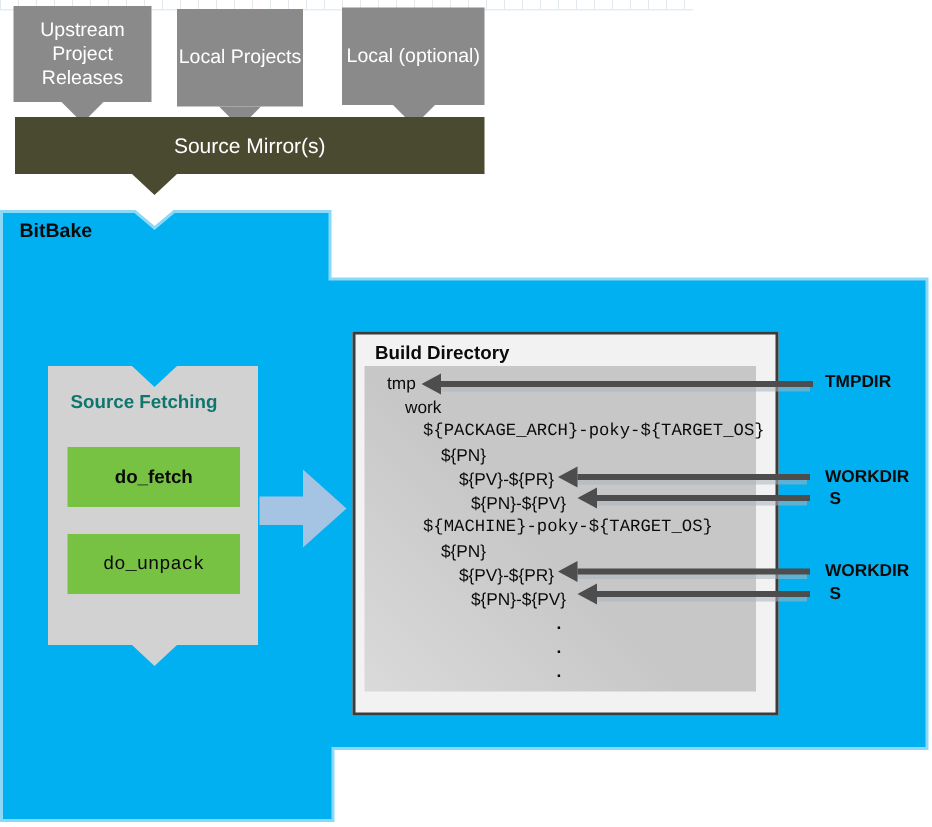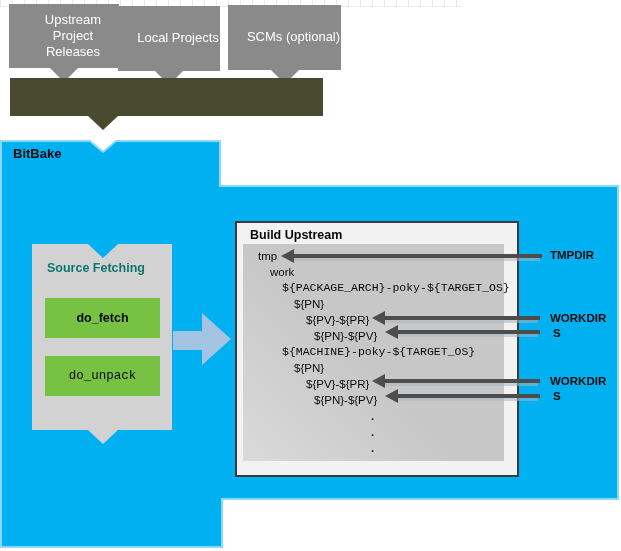--- a/index.html
+++ b/index.html
@@ -7,21 +7,21 @@
     position:relative;width:621px;height:551px;background:#ffffff;
     font-family:"Liberation Sans",sans-serif;overflow:hidden;color:#111;
   }
   
   .gridticks{position:absolute;left:0;top:0;width:462px;height:6px;
     background:repeating-linear-gradient(90deg,#e2e9ee 0 1px,transparent 1px 12px);
     border-bottom:1px solid #e6edf1;}
   
   .srcbox{position:absolute;background:#8a8a8a;color:#fff;display:flex;
     align-items:center;justify-content:center;text-align:center;
-    font-size:13px;line-height:1.25;padding-left:18px;}
+    font-size:13px;line-height:1.25;}
   .srcbox .tail{position:absolute;top:100%;left:50%;margin-left:-14px;width:0;height:0;
     border-left:14px solid transparent;border-right:14px solid transparent;
     border-top:14px solid #8a8a8a;}
   #box-upstream{left:9px;top:4px;width:92px;height:64px;}
   #box-local{left:118px;top:6px;width:84px;height:65px;}
   #box-scms{left:228px;top:5px;width:95px;height:65px;}
   
   .mirrorbar{position:absolute;left:10px;top:78px;width:313px;height:38px;
     background:#4a4a31;color:#fff;display:flex;align-items:center;justify-content:center;
     font-size:14px;}
@@ -89,40 +89,41 @@
 
   <div class="srcbox" id="box-upstream">
     <span>Upstream Project Releases</span>
     <span class="tail"></span>
   </div>
   <div class="srcbox" id="box-local">
     <span>Local Projects</span>
     <span class="tail"></span>
   </div>
   <div class="srcbox" id="box-scms">
-    <span>SCMs (optional)</span>
+    <span>Local (optional)</span>
     <span class="tail"></span>
   </div>
 
   <div class="mirrorbar">
+    <span>Source Mirror(s)</span>
     <span class="tail"></span>
   </div>
 
   <div class="bitbake-label">BitBake</div>
 
   <div class="fetchbox">
     <span class="notch"></span>
     <span class="tail"></span>
     <div class="fetch-title">Source Fetching</div>
     <div class="task" id="task-fetch">do_fetch</div>
     <div class="task" id="task-unpack">do_unpack</div>
   </div>
 
   <div class="builddir">
-    <div class="builddir-title">Build Upstream</div>
+    <div class="builddir-title">Build Directory</div>
     <div class="treebox">
       <div class="treerow i0">tmp</div>
       <div class="treerow i1">work</div>
       <div class="treerow i2">${PACKAGE_ARCH}-poky-${TARGET_OS}</div>
       <div class="treerow i3">${PN}</div>
       <div class="treerow i4">${PV}-${PR}</div>
       <div class="treerow i5">${PN}-${PV}</div>
       <div class="treerow i2">${MACHINE}-poky-${TARGET_OS}</div>
       <div class="treerow i3">${PN}</div>
       <div class="treerow i4">${PV}-${PR}</div>

